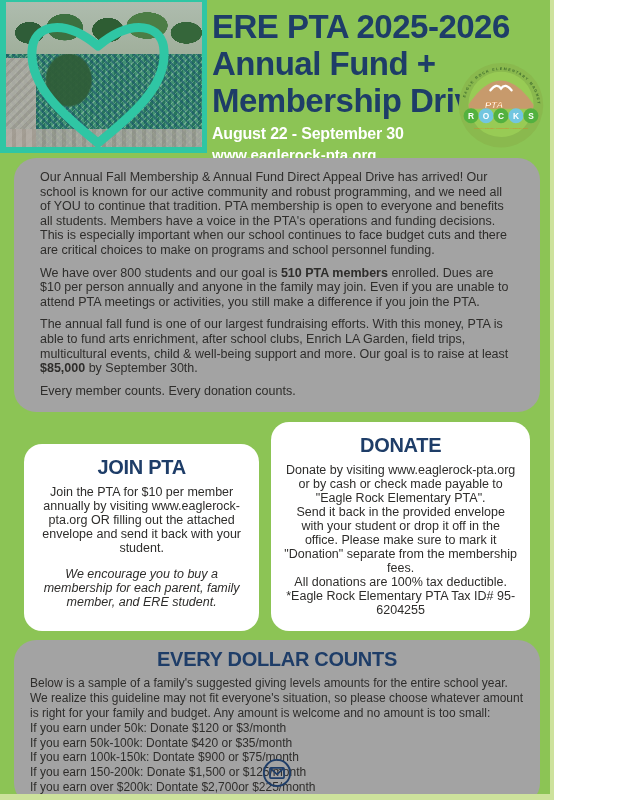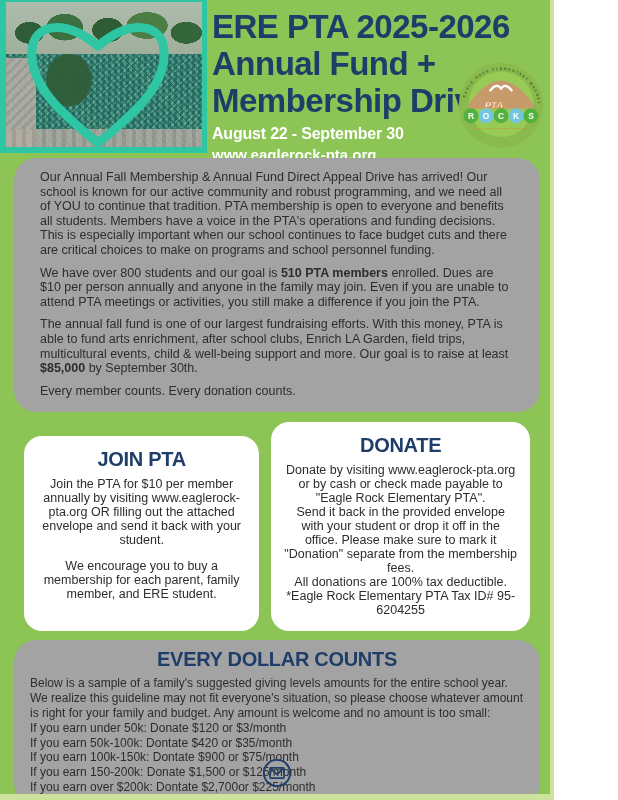--- a/index.html
+++ b/index.html
@@ -64,21 +64,21 @@
   .cards-row{display:flex; align-items:flex-end; gap:12px; margin:10px 24px 0;}
   .card{
     background:#ffffff; border-radius:18px; padding:10px 13px 14px;
     box-sizing:border-box; text-align:center; color:#2e2d2b;
   }
   .card-join{flex:0 0 46.5%;}
   .card-donate{flex:1;}
   .card h2{margin:2px 0 6px; font-size:20px; color:#1e3d68; letter-spacing:-0.3px;}
   .card p{margin:0; font-size:12.5px; line-height:14px;}
   .card-join p{margin-bottom:12px;}
-  .card-join p:last-child{margin-bottom:16px;}
+  .card-join p:last-child{margin-bottom:8px;font-style:italic;}
   .edc-box{margin-top:9px; padding:8px 16px 10px;}
   .edc-box h2{margin:0 0 5px; font-size:20px; color:#1e3d68; text-align:center; letter-spacing:-0.3px;}
   .edc-text{font-size:12px; line-height:14.8px; text-align:left;}
   .edc-text p{margin:0;}
   
   .footer{
     position:absolute; left:0; right:0; bottom:12px; display:flex;
     justify-content:center; align-items:center; gap:9px;
   }
   .footer-emails{font-size:17px; font-weight:bold; color:#1e3d68; letter-spacing:-0.3px;}

